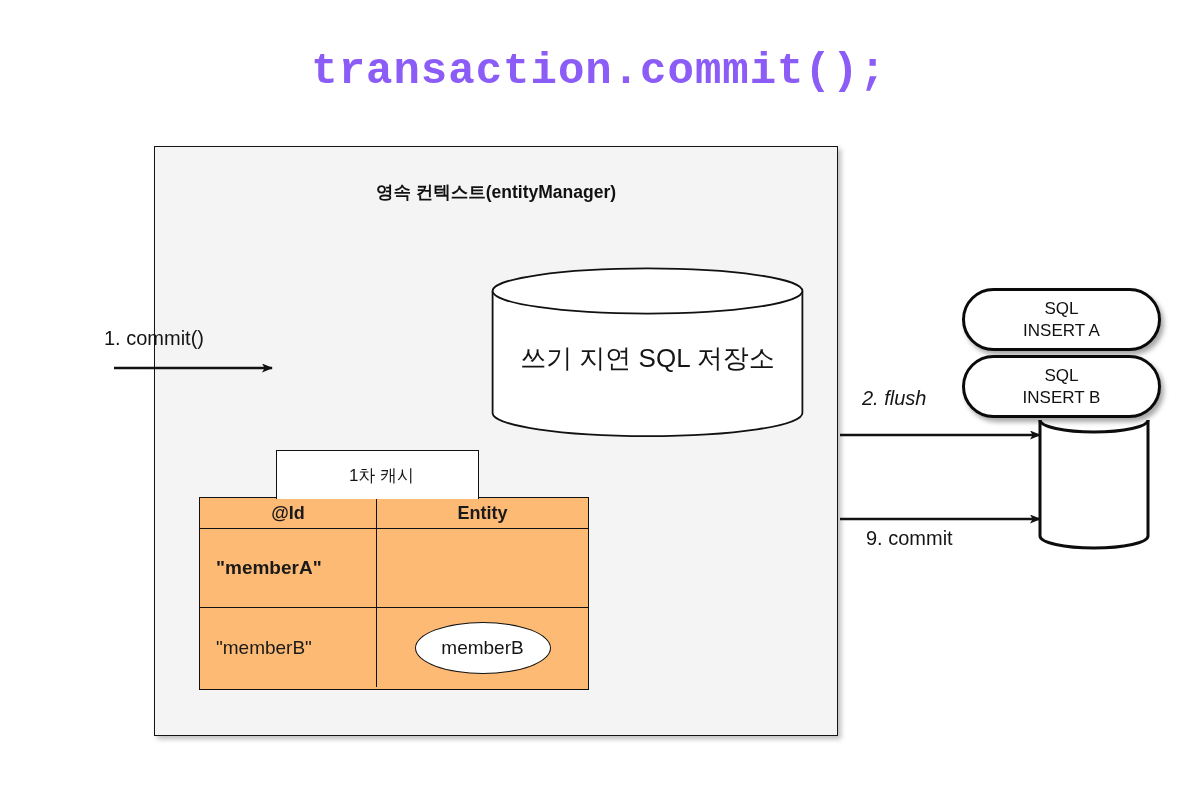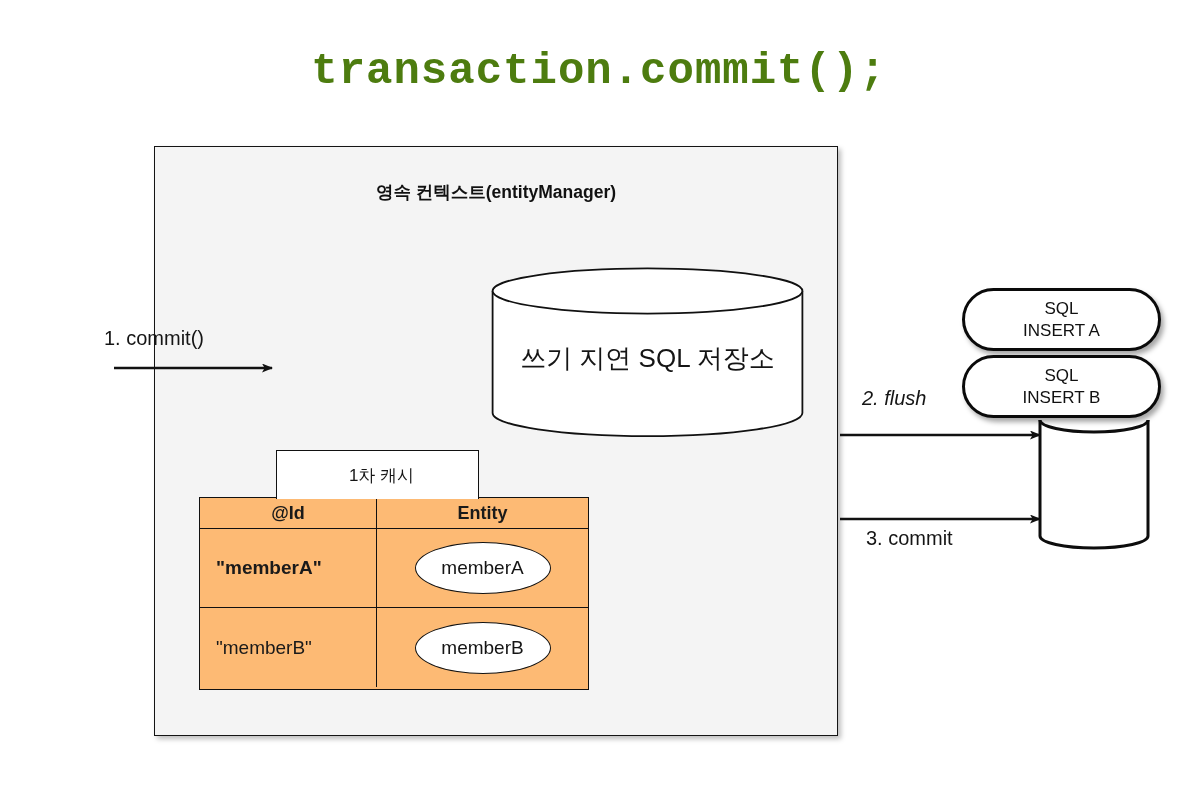--- a/index.html
+++ b/index.html
@@ -16,21 +16,21 @@
 
   
   #title {
     position: absolute;
     left: 0; top: 46px; width: 1198px;
     text-align: center;
     font-family: "Liberation Mono", "DejaVu Sans Mono", monospace;
     font-weight: bold;
     font-size: 44px;
     letter-spacing: 1px;
-    color: #4d7c0f;
+    color: #8b5cf6;
     white-space: pre;
   }
 
   
   #pc-box {
     position: absolute;
     left: 154px; top: 146px;
     width: 684px; height: 590px;
     background: #f4f4f4;
     border: 1.6px solid #141414;
@@ -194,23 +194,20 @@
 <div id="cache-table">
   <div class="row hdr">
     <div class="c-key">@Id</div>
     <div class="c-val">Entity</div>
   </div>
 
   <div class="row body r0">
     <div class="c-key">
       <span class="ktext">"memberA"</span>
     </div>
-    <div class="c-val">
-      <div class="ellipse">memberA</div>
-    </div>
   </div>
 
   <div class="row body r1">
     <div class="c-key">
       <span class="ktext">"memberB"</span>
     </div>
     <div class="c-val">
       <div class="ellipse">memberB</div>
     </div>
   </div>
@@ -242,13 +239,13 @@
 
   <line x1="114" y1="368" x2="272" y2="368" stroke="#111111" stroke-width="2.4" marker-end="url(#ah)"></line>
 
   <line x1="840" y1="435" x2="1040" y2="435" stroke="#111111" stroke-width="2.4" marker-end="url(#ah)"></line>
 
   <line x1="840" y1="519" x2="1040" y2="519" stroke="#111111" stroke-width="2.4" marker-end="url(#ah)"></line>
 </svg>
 
 <div class="alabel" id="lbl-commit1">1. commit()</div>
 <div class="alabel" id="lbl-flush">2. flush</div>
-<div class="alabel" id="lbl-commit3">3. commit</div>
+<div class="alabel" id="lbl-commit3">9. commit</div>
 
 </body></html>

